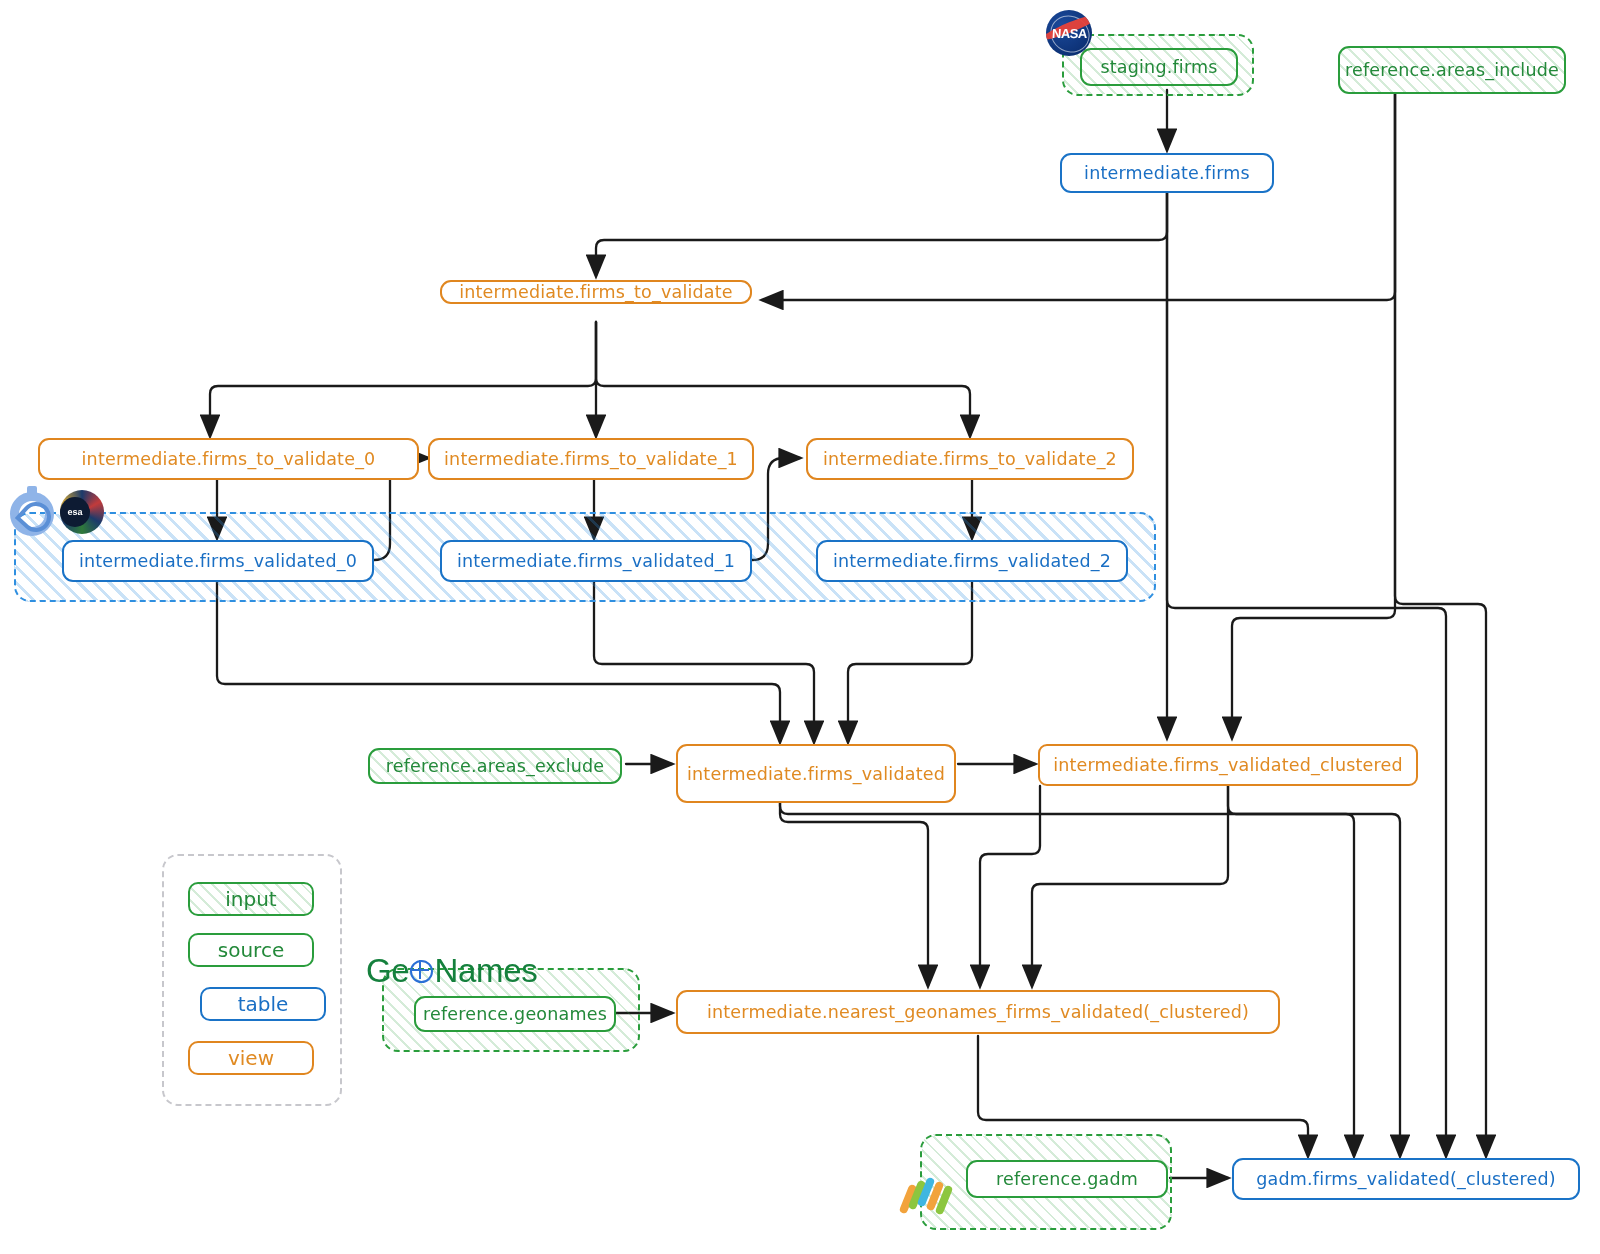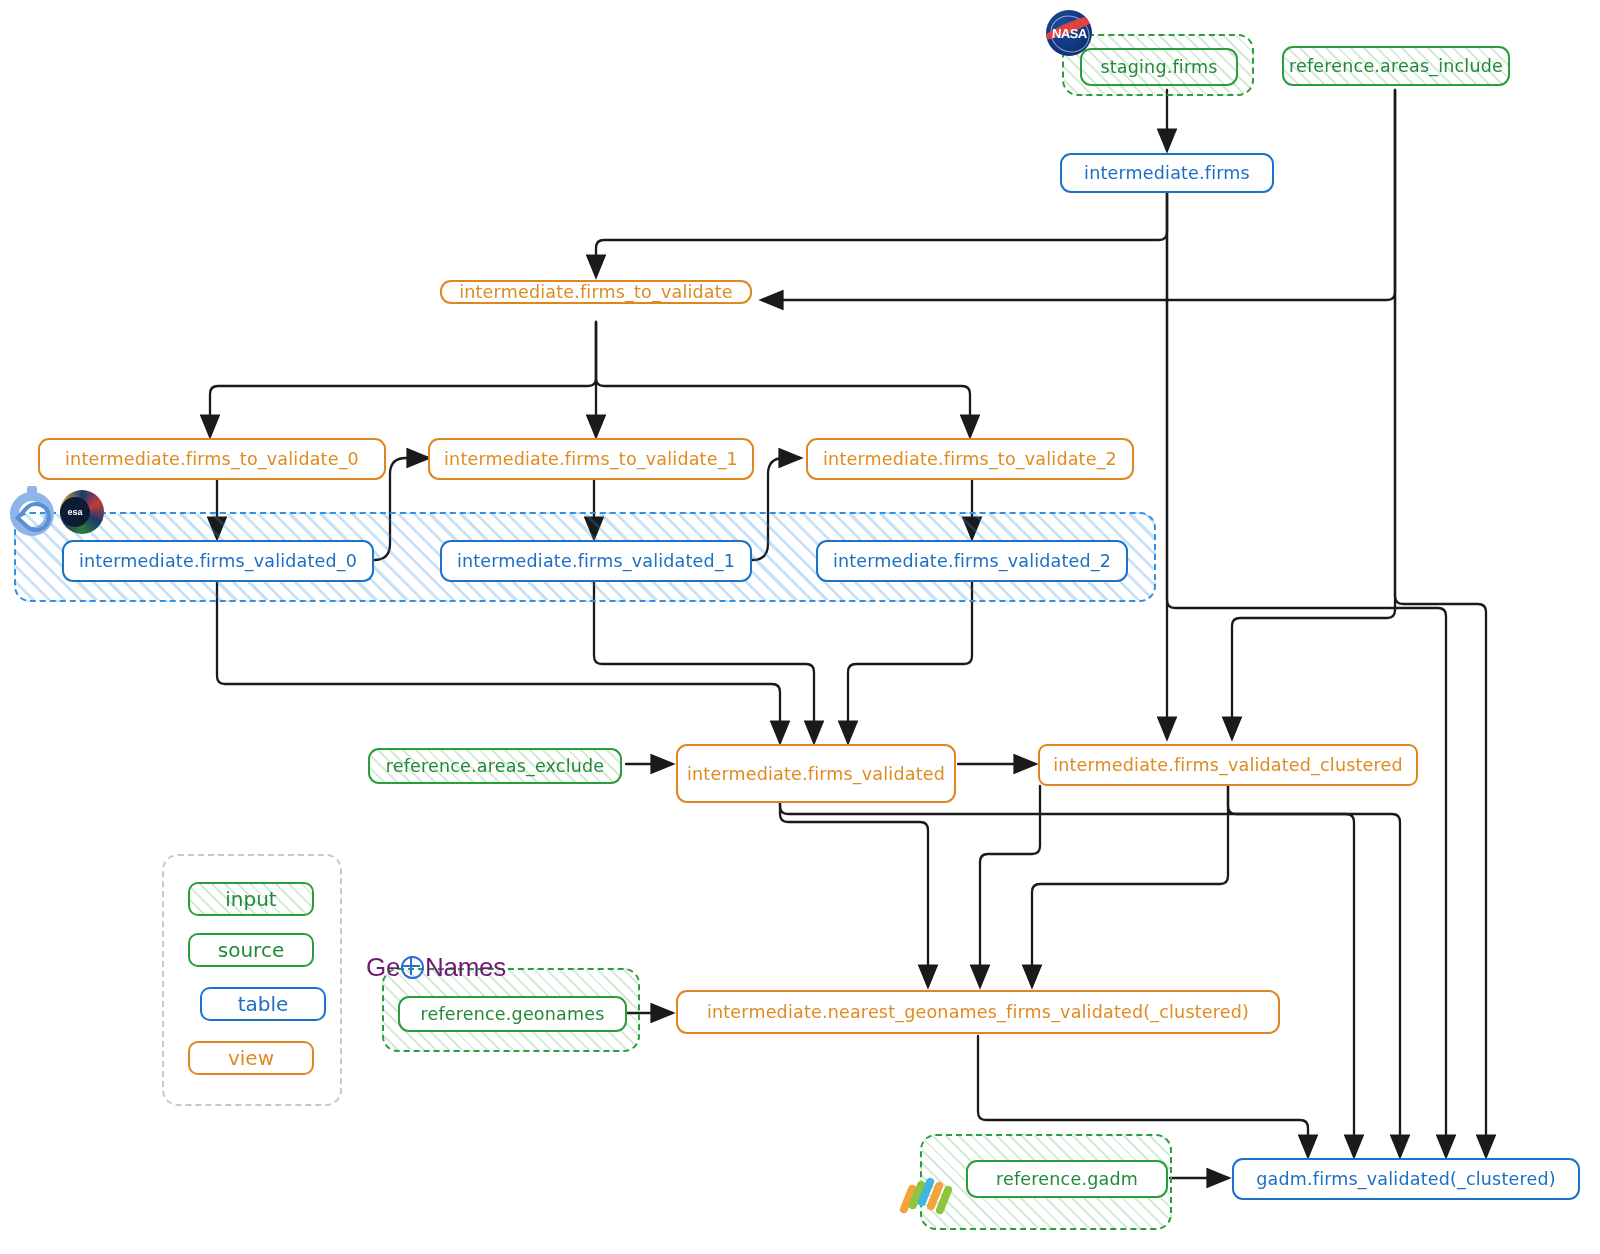--- a/index.html
+++ b/index.html
@@ -95,21 +95,21 @@
     display:flex;align-items:center;justify-content:flex-start;
   }
   .esa .inner{
     width:30px;height:30px;border-radius:50%;background:#0d1b33;
     display:flex;align-items:center;justify-content:center;
     color:#fff;font-size:9px;font-weight:bold;font-family:"Liberation Sans",sans-serif;
   }
 
   
   .geonames{
-    display:flex;align-items:center;font-size:26px;color:#701a75;
+    display:flex;align-items:center;font-size:33px;color:#15803d;
     font-family:"Liberation Sans",sans-serif;letter-spacing:-.3px;
   }
   .geonames .globe{
     width:19px;height:19px;border-radius:50%;
     border:2px solid #2b6fd6;margin:0 1px;position:relative;display:inline-block;
   }
   .geonames .globe:before{
     content:"";position:absolute;left:7px;top:-2px;width:2px;height:19px;background:#2b6fd6;
   }
   .geonames .globe:after{
@@ -221,45 +221,45 @@
   <div class="logo gadm" style="left:902px;top:1120px;">
     <i style="left:2px;top:12px;background:#f2a33c;"></i>
     <i style="left:11px;top:8px;background:#8cc63f;"></i>
     <i style="left:20px;top:5px;background:#3fb6e0;"></i>
     <i style="left:29px;top:9px;background:#f2a33c;"></i>
     <i style="left:38px;top:13px;background:#8cc63f;"></i>
   </div>
 
   <div class="node source hatch" style="left:1080px;top:48px;width:158px;height:38px;">staging.firms</div>
 
-  <div class="node source hatch" style="left:1282px;top:46px;width:228px;height:40px;">reference.areas_include</div>
+  <div class="node source hatch" style="left:1338px;top:46px;width:228px;height:48px;">reference.areas_include</div>
 
   <div class="node table" style="left:1060px;top:153px;width:214px;height:40px;">intermediate.firms</div>
 
   <div class="node view" style="left:440px;top:280px;width:312px;height:24px;">intermediate.firms_to_validate</div>
 
-  <div class="node view" style="left:38px;top:438px;width:348px;height:42px;">intermediate.firms_to_validate_0</div>
+  <div class="node view" style="left:38px;top:438px;width:381px;height:42px;">intermediate.firms_to_validate_0</div>
 
   <div class="node view" style="left:428px;top:438px;width:326px;height:42px;">intermediate.firms_to_validate_1</div>
 
   <div class="node view" style="left:806px;top:438px;width:328px;height:42px;">intermediate.firms_to_validate_2</div>
 
   <div class="node table" style="left:62px;top:540px;width:312px;height:42px;">intermediate.firms_validated_0</div>
 
   <div class="node table" style="left:440px;top:540px;width:312px;height:42px;">intermediate.firms_validated_1</div>
 
   <div class="node table" style="left:816px;top:540px;width:312px;height:42px;">intermediate.firms_validated_2</div>
 
   <div class="node source hatch" style="left:368px;top:748px;width:254px;height:36px;">reference.areas_exclude</div>
 
   <div class="node view" style="left:676px;top:744px;width:280px;height:59px;">intermediate.firms_validated</div>
 
   <div class="node view" style="left:1038px;top:744px;width:380px;height:42px;border-radius:9px;">intermediate.firms_validated_clustered</div>
 
-  <div class="node source" style="left:398px;top:996px;width:229px;height:36px;">reference.geonames</div>
+  <div class="node source" style="left:414px;top:996px;width:202px;height:36px;">reference.geonames</div>
 
   <div class="node view" style="left:676px;top:990px;width:604px;height:44px;">intermediate.nearest_geonames_firms_validated(_clustered)</div>
 
   <div class="node source" style="left:966px;top:1160px;width:202px;height:38px;">reference.gadm</div>
 
   <div class="node table" style="left:1232px;top:1158px;width:348px;height:42px;">gadm.firms_validated(_clustered)</div>
 
   <div class="legend-item source hatch" style="top:882px;border-color:#2a9d3c;color:#23893a;
               background-image:repeating-linear-gradient(45deg,rgba(42,157,60,.20) 0 2px,rgba(255,255,255,0) 2px 9px);">input</div>
 

